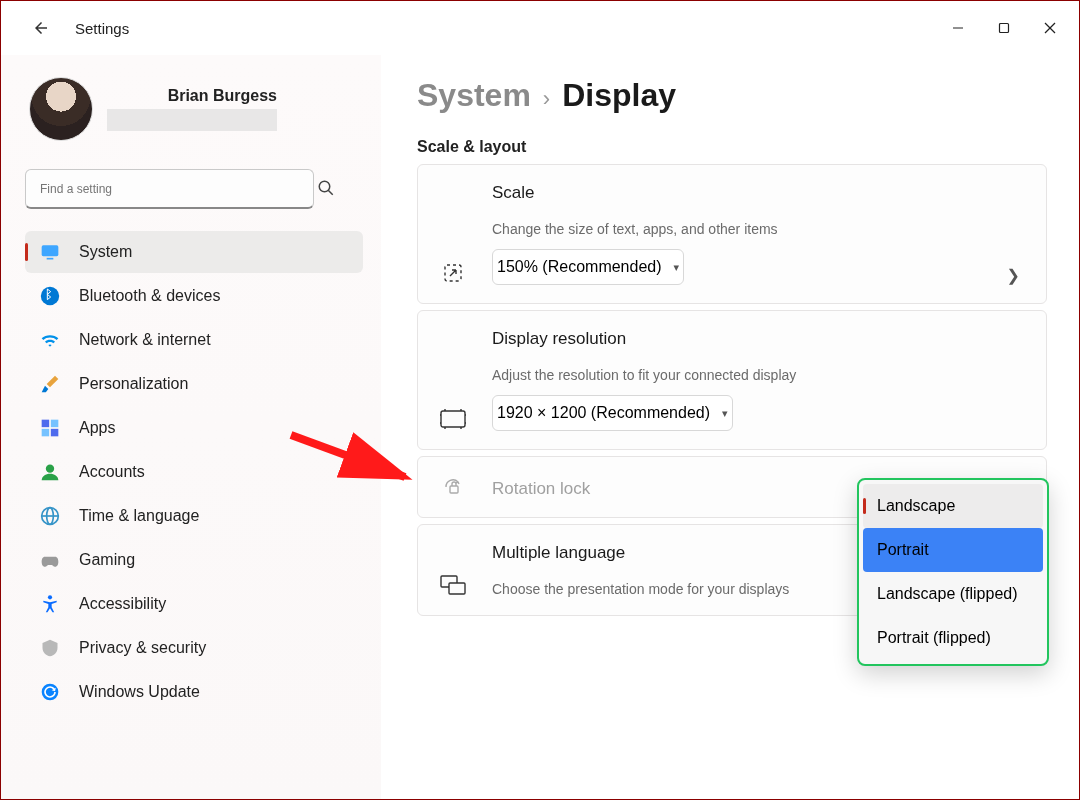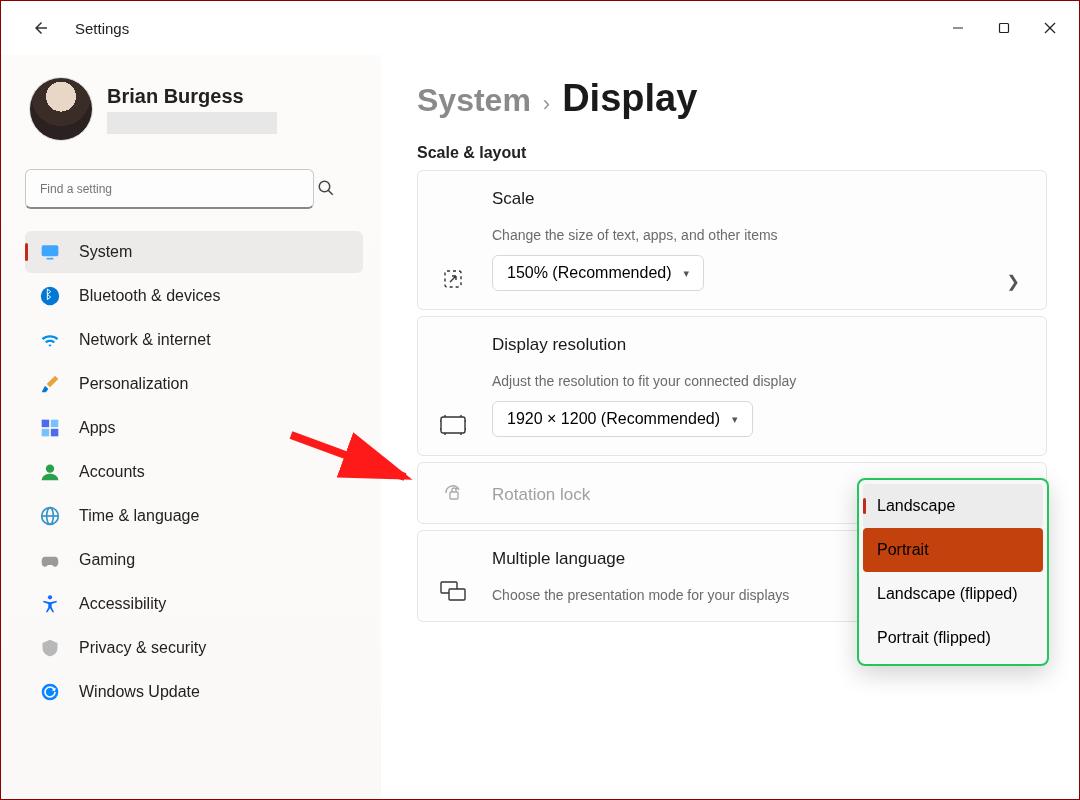--- a/index.html
+++ b/index.html
@@ -13,61 +13,61 @@
 .win-controls .wc { width: 46px; height: 40px; display:flex; align-items:center; justify-content:center; cursor:pointer; font-family: "Segoe UI Symbol", sans-serif; font-size:12px; }
 
 
 .container { display:flex; height: calc(100% - 54px); }
 .sidebar { width: 380px; padding: 12px 18px 0 24px; background: linear-gradient(180deg,#fdfafa 0%,#fbf8f8 100%); }
 .main { flex:1; padding: 14px 32px 0 36px; background:#fff; }
 
 
 .user { display:flex; align-items:center; gap:14px; padding: 10px 4px 18px 4px; }
 .avatar { width:64px; height:64px; border-radius:50%; background: radial-gradient(circle at 50% 30%, #e8d6c7 0 28%, #3a2c26 28% 55%, #2b2120 55% 100%); border:1px solid #ddd; background-size:cover; }
-.user .name { font-size:20px; font-weight:600; color:#222; }
+.user .name { font-size:16px; font-weight:600; color:#222;text-align:right; }
 .user .sub { margin-top:4px; width:170px; height:22px; background:#e8e7e7; }
 
 
 .search { position:relative; margin: 10px 0 22px 0; }
 .search input { width: 289px; height:40px; border:1px solid #c9c9c9; border-bottom:2px solid #888; border-radius:6px; padding: 0 42px 0 14px; font-size:12px; background:#fdfdfd; color:#555; }
 .search .icon { position:absolute; right:28px; top:10px; color:#555; }
 
 
 .nav { display:flex; flex-direction:column; gap:2px; }
 .nav-item { display:flex; align-items:center; gap:18px; height:42px; padding: 0 14px; border-radius:6px; cursor:pointer; position:relative; font-size:16px; color:#222; }
 .nav-item.selected { background:#ecebea; }
 .nav-item.selected::before { content:""; position:absolute; left:0; top:12px; bottom:12px; width:3px; background:#c42b1c; border-radius:2px; }
 .nav-item .ico { width:22px; height:22px; display:flex; align-items:center; justify-content:center; font-size:18px; }
 
 
 .breadcrumb { display:flex; align-items:baseline; gap:12px; padding: 8px 0 24px 0; }
 .breadcrumb .bc-parent { font-size:32px; font-weight:600; color:#8a8a8a; cursor:pointer; }
 .breadcrumb .sep { font-size:22px; color:#999; }
-.breadcrumb .bc-current { font-size:38px; font-weight:600; color:#1a1a1a; }
+.breadcrumb .bc-current { font-size:32px; font-weight:600; color:#1a1a1a; }
 
 
 .section-hdr { font-size:16px; font-weight:600; color:#222; padding-bottom:8px; }
 
 
 .card { border:1px solid #e6e4e4; border-radius:6px; padding:18px 20px 18px 20px; margin-bottom:6px; display:flex; align-items:flex-end; gap:24px; background:#fdfdfd; position:relative; }
 .card.disabled .ctitle, .card.disabled .cico { color:#a0a0a0; }
 .card .cico { width:30px; display:flex; justify-content:center; color:#444; font-size:22px; }
 .card .cbody { flex:1; }
 .card .ctitle { font-size:17px; color:#1a1a1a; font-weight:400; }
 .card .cdesc { font-size:14px; color:#6b6b6b; margin-top:18px; }
 .card .chev { color:#555; font-size:16px; padding-right:6px; }
-.select { margin-top:12px; display:inline-flex; align-items:center; gap:12px; border:1px solid #d8d8d8; border-radius:6px; padding: 8px 14px; font-size:16px; cursor:pointer; background:#fff; }
+.select { margin-top:12px; display:inline-flex; align-items:center; gap:12px; border:1px solid #d8d8d8; border-radius:6px; padding: 8px 4px; font-size:16px; cursor:pointer; background:#fff; }
 .select .dd { font-size:11px; color:#555; }
 
 
 .dropdown { position:absolute; right:30px; top:477px; width:192px; background:#f7f7f7; border:2px solid #22c55e; border-radius:8px; box-shadow:0 8px 24px rgba(0,0,0,0.18); padding:4px; z-index:10; }
 .dropdown .opt { height:44px; display:flex; align-items:center; padding:0 14px; font-size:16px; border-radius:4px; cursor:pointer; position:relative; }
 .dropdown .opt.sel { background:#edecec; }
 .dropdown .opt.sel::before { content:""; position:absolute; left:0; top:14px; bottom:14px; width:3px; background:#c42b1c; border-radius:2px; }
-.dropdown .opt.hover { background:#c2410c; }
+.dropdown .opt.hover { background:#3b82f6; }
 
 
 .arrow-ann { position:absolute; left:286px; top:426px; width:140px; height:64px; pointer-events:none; }
 
 .cursor-img { position:absolute; right:122px; top:555px; pointer-events:none; }
 
 
 svg { display:block; }
 </style>
 </head>

